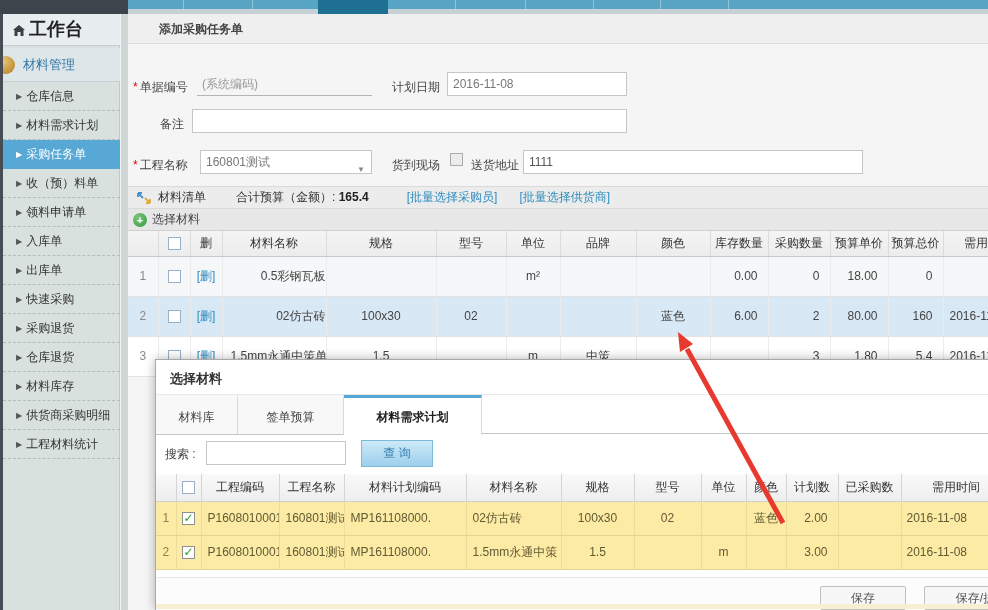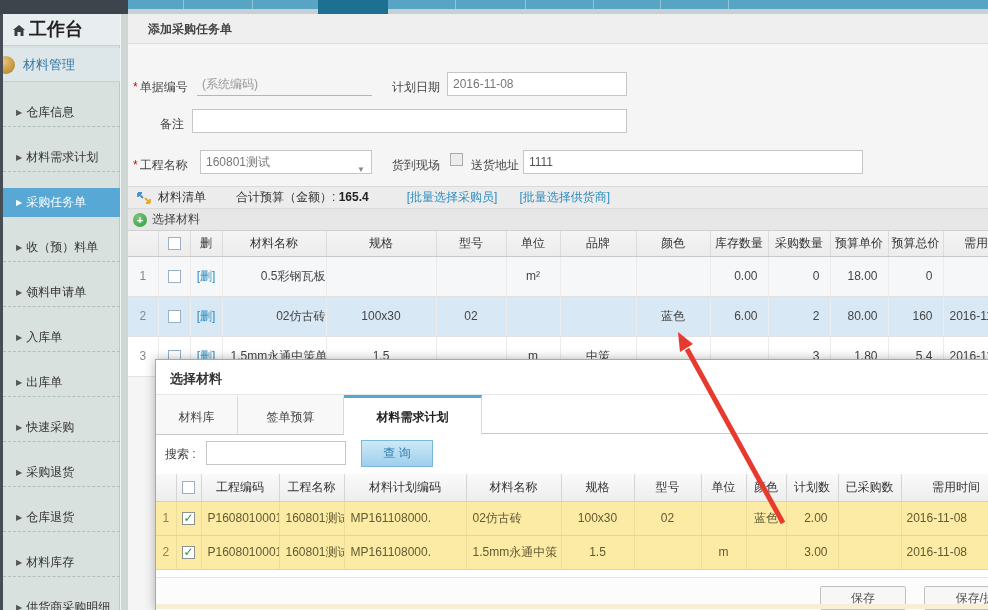--- a/index.html
+++ b/index.html
@@ -21,29 +21,29 @@
   .gutter { left:121px; top:14px; width:7px; height:596px; background:#cfd7d4; }
   .workbench { left:3px; top:14px; width:117px; height:32px; background:#e8edef; border-bottom:1px solid #c6cfd2;
                line-height:31px; padding-left:10px; font-weight:bold; color:#222; font-size:18px; }
   .workbench svg { vertical-align:-1px; margin-right:4px; }
   .side-section { left:3px; top:48px; width:117px; height:34px; background:#dde6e9; border-bottom:1px solid #c6cfd2;
                   line-height:33px; padding-left:20px; color:#3579a5; font-size:13px; overflow:hidden; }
   .orb { position:absolute; left:-6px; top:8px; width:18px; height:18px; border-radius:50%;
          background:radial-gradient(circle at 35% 30%, #e8c779, #b07c1f); }
   .side-items { left:3px; top:82px; width:117px; list-style:none; }
   .side-items li { height:29px; line-height:28px; padding-left:13px; border-bottom:1px dashed #b2beba;
-                   color:#333; cursor:pointer; white-space:nowrap; overflow:hidden;margin-top:16px; }
+                   color:#333; cursor:pointer; white-space:nowrap; overflow:hidden; }
   .side-items li .tri { font-size:8px; color:#555; margin-right:4px; vertical-align:1px; }
   .side-items li.active { background:#57a8d5; color:#fff; border-bottom:1px solid #57a8d5; }
   .side-items li.active .tri { color:#fff; }
 
   
   .content-bg { left:128px; top:14px; width:860px; height:596px; background:#f5f5f5; }
   .pagetitle { left:128px; top:14px; width:860px; height:30px; background:#efefef; border-bottom:1px solid #dcdcdc;
-               line-height:30px; padding-left:20px; font-weight:bold; color:#444; }
+               line-height:30px; padding-left:31px; font-weight:bold; color:#444; }
   .star { color:#d00; margin-right:2px; }
   .inp { border:1px solid #c6c6c6; background:#fff; height:24px; line-height:22px; padding:0 5px;
          font-family:inherit; font-size:12px; color:#555; }
   .inp::placeholder { color:#9a9a9a; }
   .underline-inp { border:none; border-bottom:1px solid #b5b5b5; background:transparent; }
   .selectbox { background:#fff; border:1px solid #c6c6c6; height:24px; line-height:22px; padding:0 5px; color:#777; }
   .selectbox .caret { position:absolute; right:6px; top:8px; font-size:8px; color:#888; }
   .cbx { display:inline-block; width:13px; height:13px; background:#ececec; border:1px solid #ababab; vertical-align:middle; }
 
   .listheader { left:128px; top:186px; width:860px; height:23px; background:#ececec;

